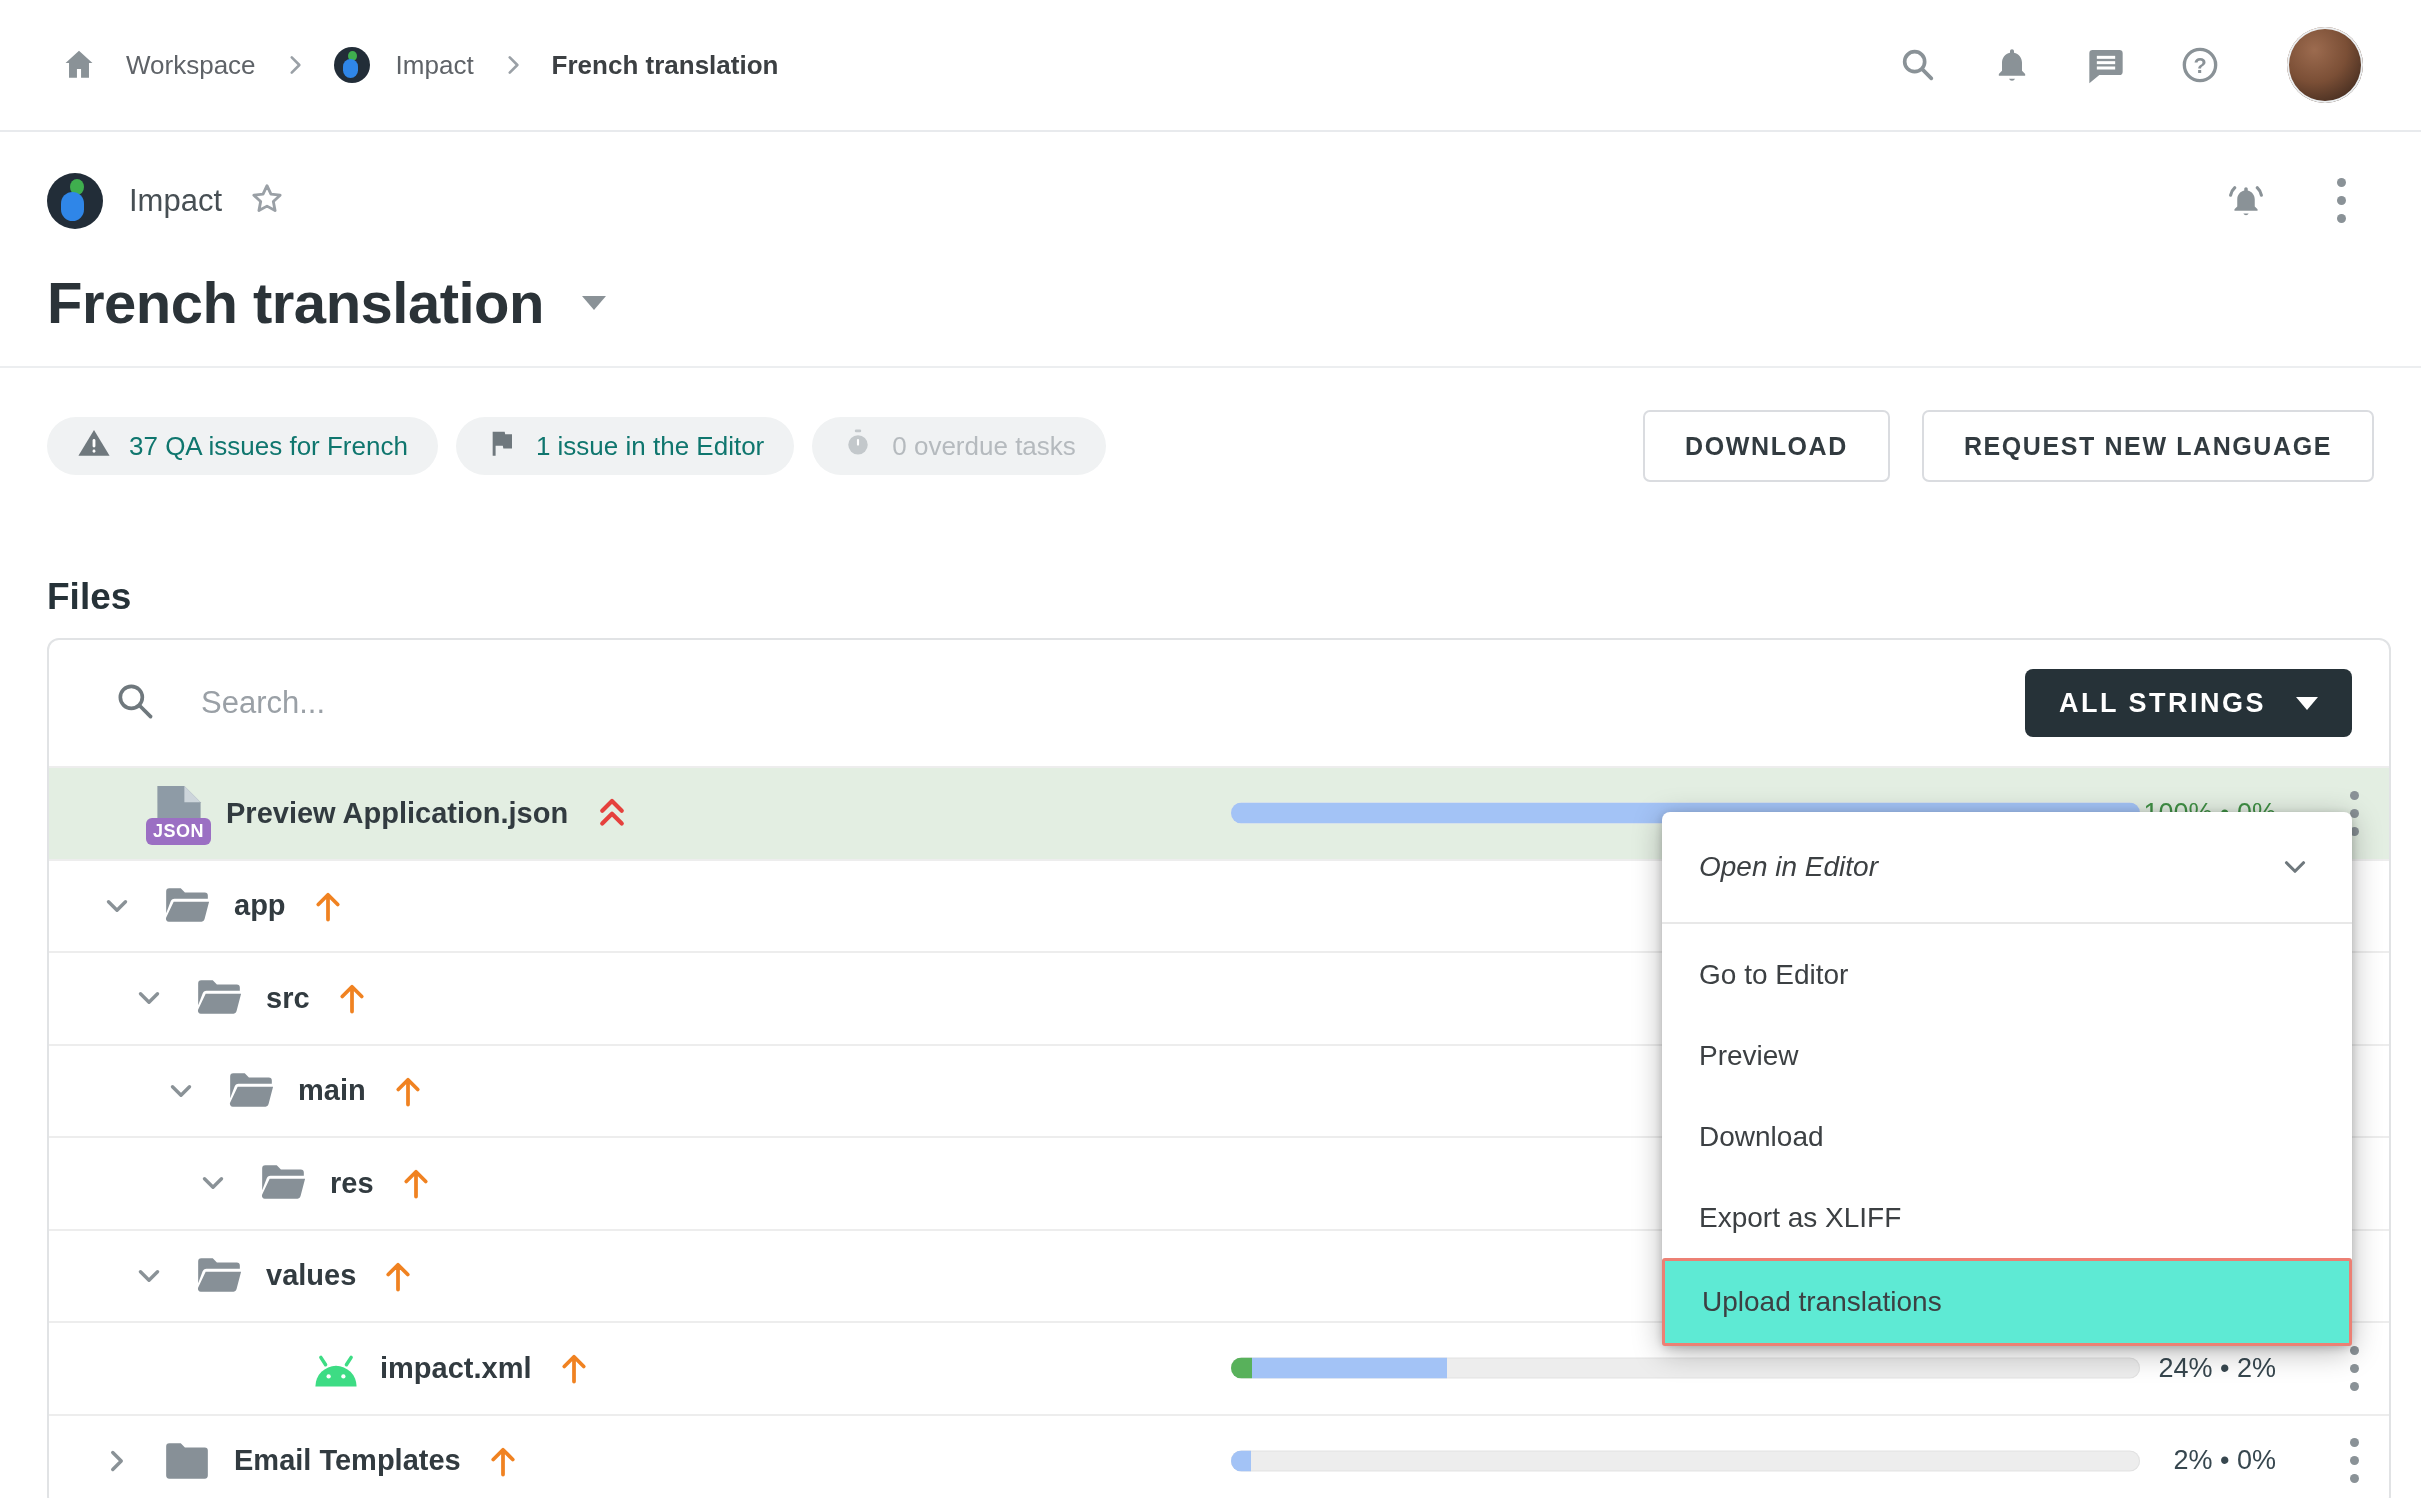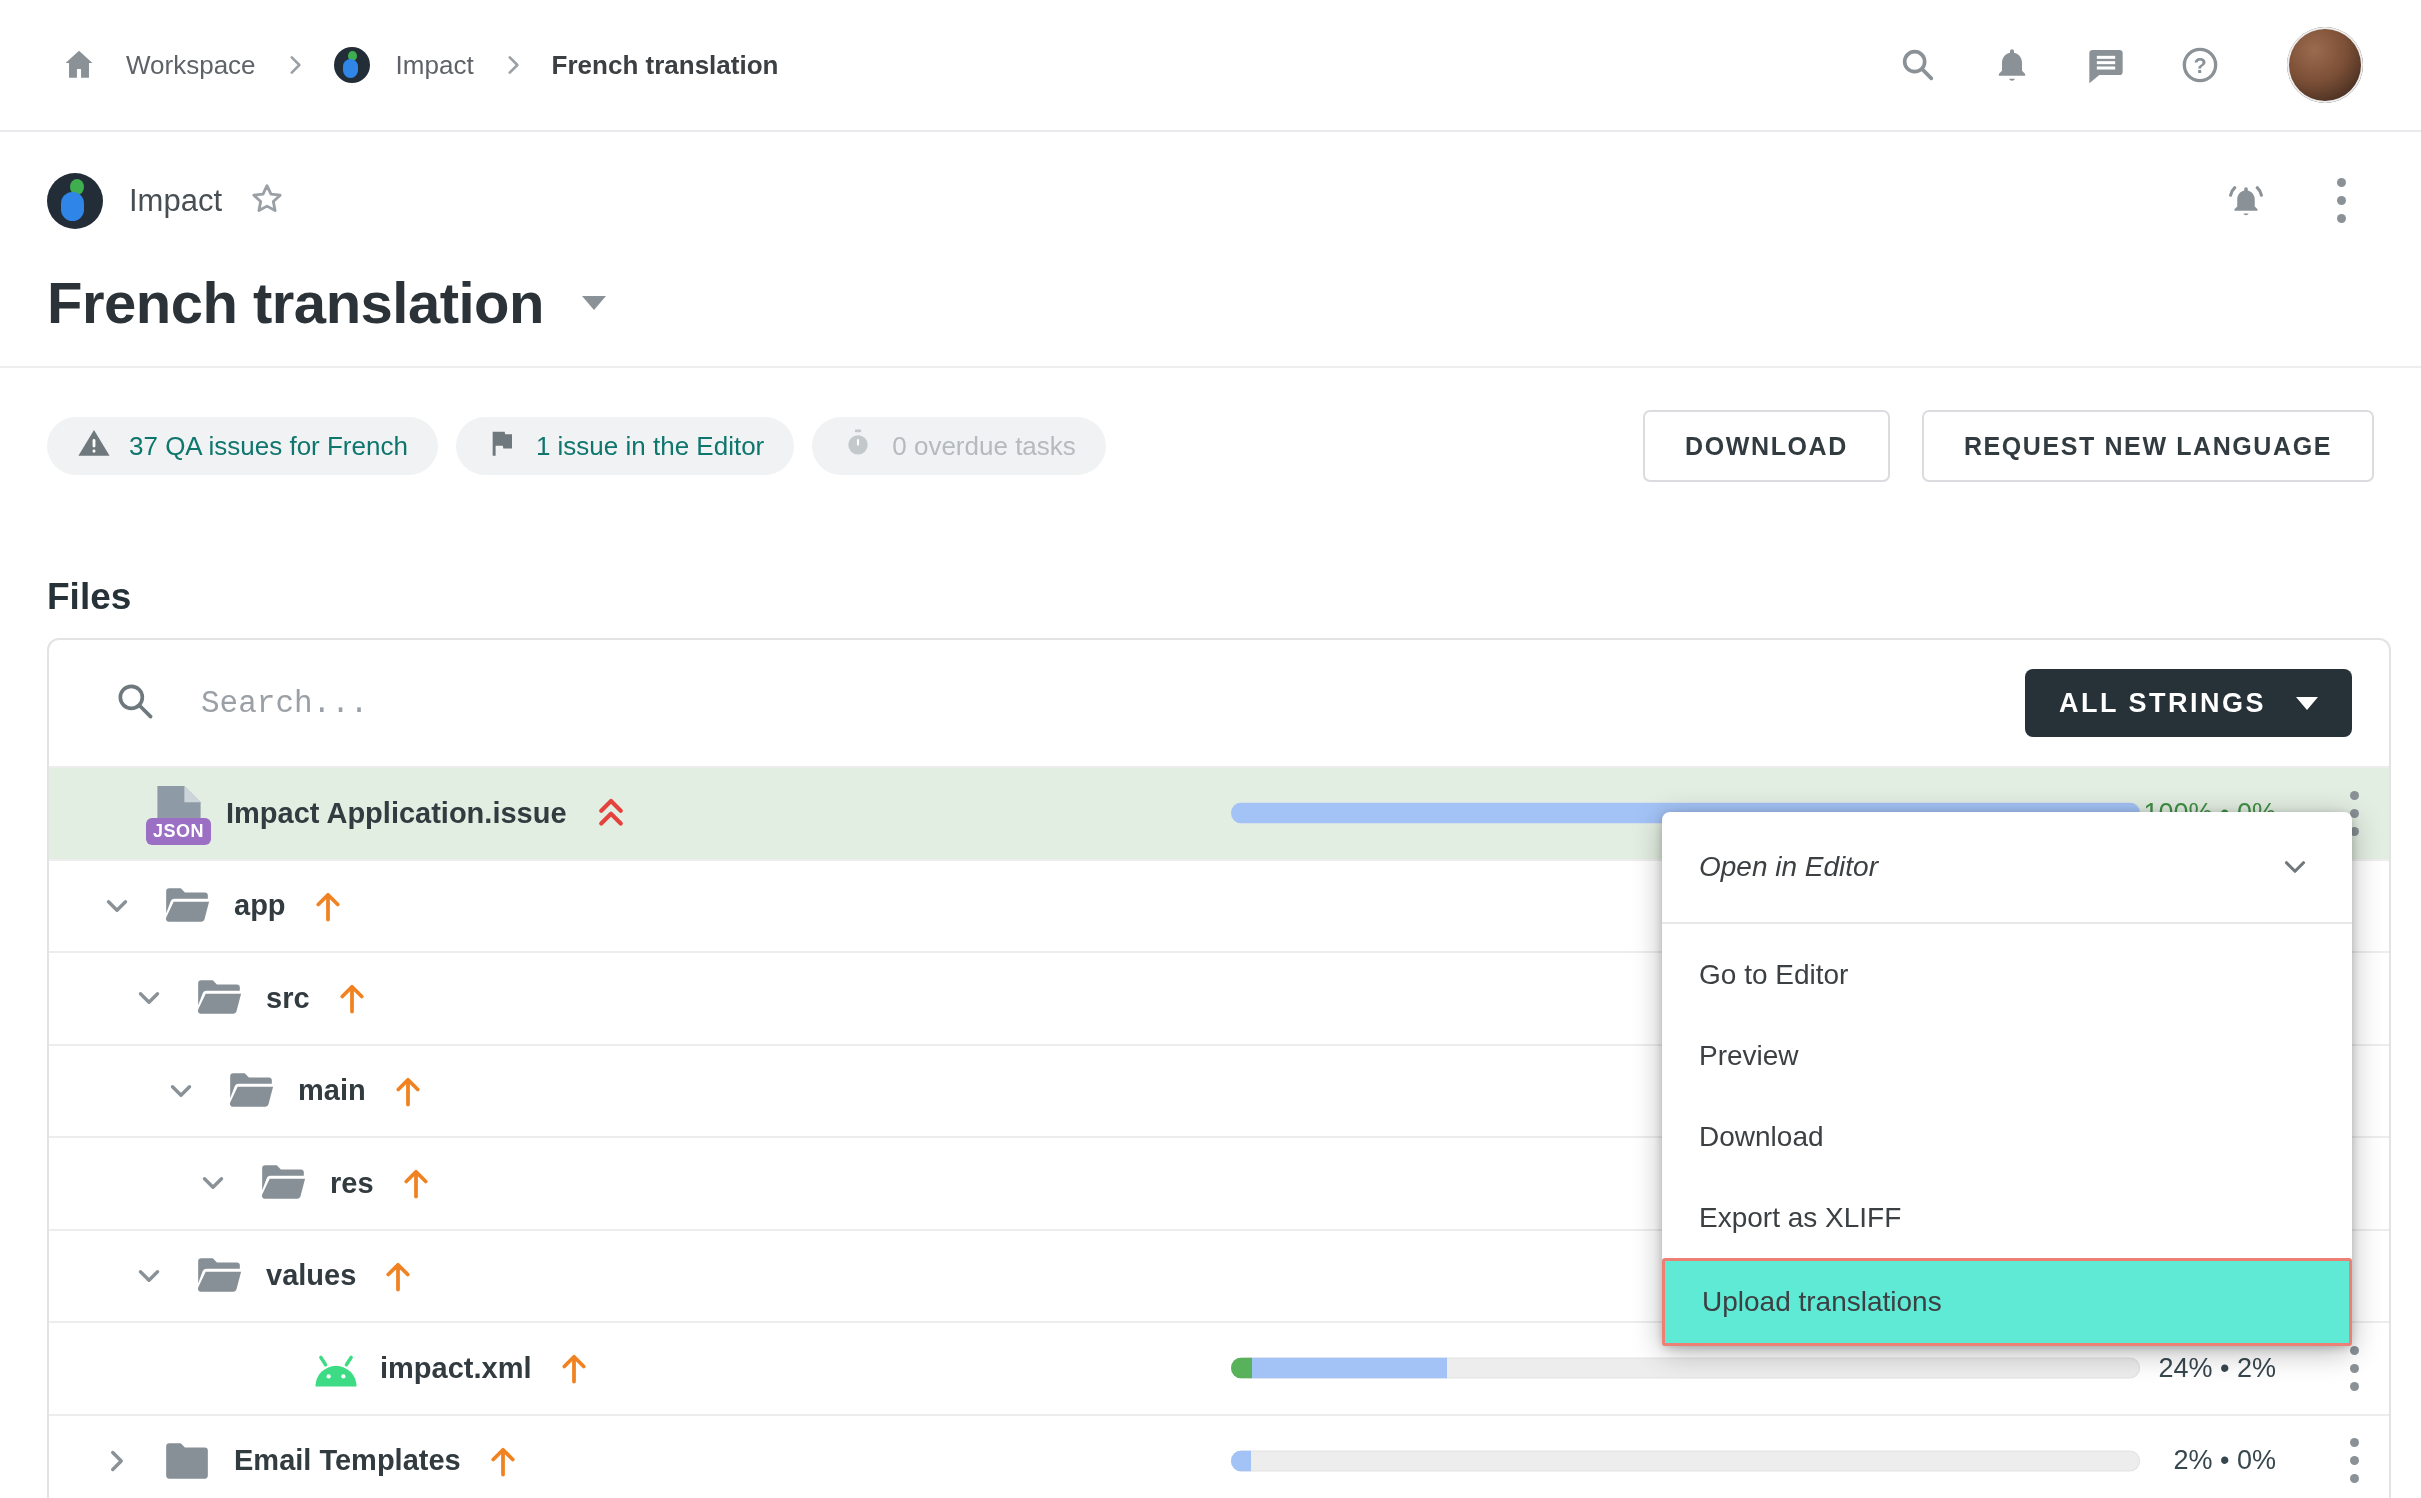--- a/index.html
+++ b/index.html
@@ -48,21 +48,21 @@
     font-size:25px; font-weight:700; letter-spacing:1.6px; color:#323b40; padding:0 40px;
     margin-left:32px; cursor:pointer; font-family:inherit; }
   .spacer { flex:1; }
 
   
   .files-head { margin-top:94px; padding:0 47px; font-size:37px; font-weight:700; color:#263238; }
   .card { margin:20px 30px 0 47px; width:2344px; border:2px solid #e1e3e5; border-radius:12px;
     background:#fff; position:relative; }
   .search-row { height:126px; display:flex; align-items:center; padding:0 37px 0 64px; }
   .search-row input { border:none; outline:none; font-size:31px; color:#701a75; margin-left:44px;
-    width:900px; font-family:Liberation Mono, monospace; }
+    width:900px; font-family:Liberation Sans, sans-serif; }
   .search-row input::placeholder { color:#9aa0a6; }
   .btn-dark { margin-left:auto; height:68px; background:#263238; color:#fff; border:none;
     border-radius:8px; font-size:27px; font-weight:700; letter-spacing:2.5px; padding:0 34px;
     display:flex; align-items:center; gap:30px; cursor:pointer; font-family:inherit; }
   .btn-dark .caret { width:0; height:0; border-left:11px solid transparent;
     border-right:11px solid transparent; border-top:13px solid #fff; }
 
   .frow { position:relative; height:92.5px; border-top:2px solid #ededed;
     display:flex; align-items:center; }
   .frow.selected { background:#e3eee2; }
@@ -246,21 +246,21 @@
   </div>
 
   <div class="frow selected pad-json">
     <span class="doc-ic">
       <svg width="54" height="60" viewBox="0 0 20 22">
           <path d="M2 1h10l6 6v14H2z" fill="#8e9ba6"></path>
           <path d="M12 1v6h6z" fill="#cdd5db"></path>
         </svg>
       <span class="json-badge">JSON</span>
     </span>
-    <span class="fname">Impact Application.issue</span>
+    <span class="fname">Preview Application.json</span>
     <span class="prio">
       <svg width="36" height="40" viewBox="0 0 24 26">
           <path d="M5.5 11.5 12 5l6.5 6.5M5.5 20 12 13.5 18.5 20" fill="none" stroke="#e5413d" stroke-width="2.8" stroke-linecap="round" stroke-linejoin="round"></path>
         </svg>
     </span>
     <span class="bar">
       <span class="seg seg-blue" style="width: 100%;"></span>
     </span>
     <span class="stats green">100% • 0%</span>
     <span class="kebab row-kebab">

